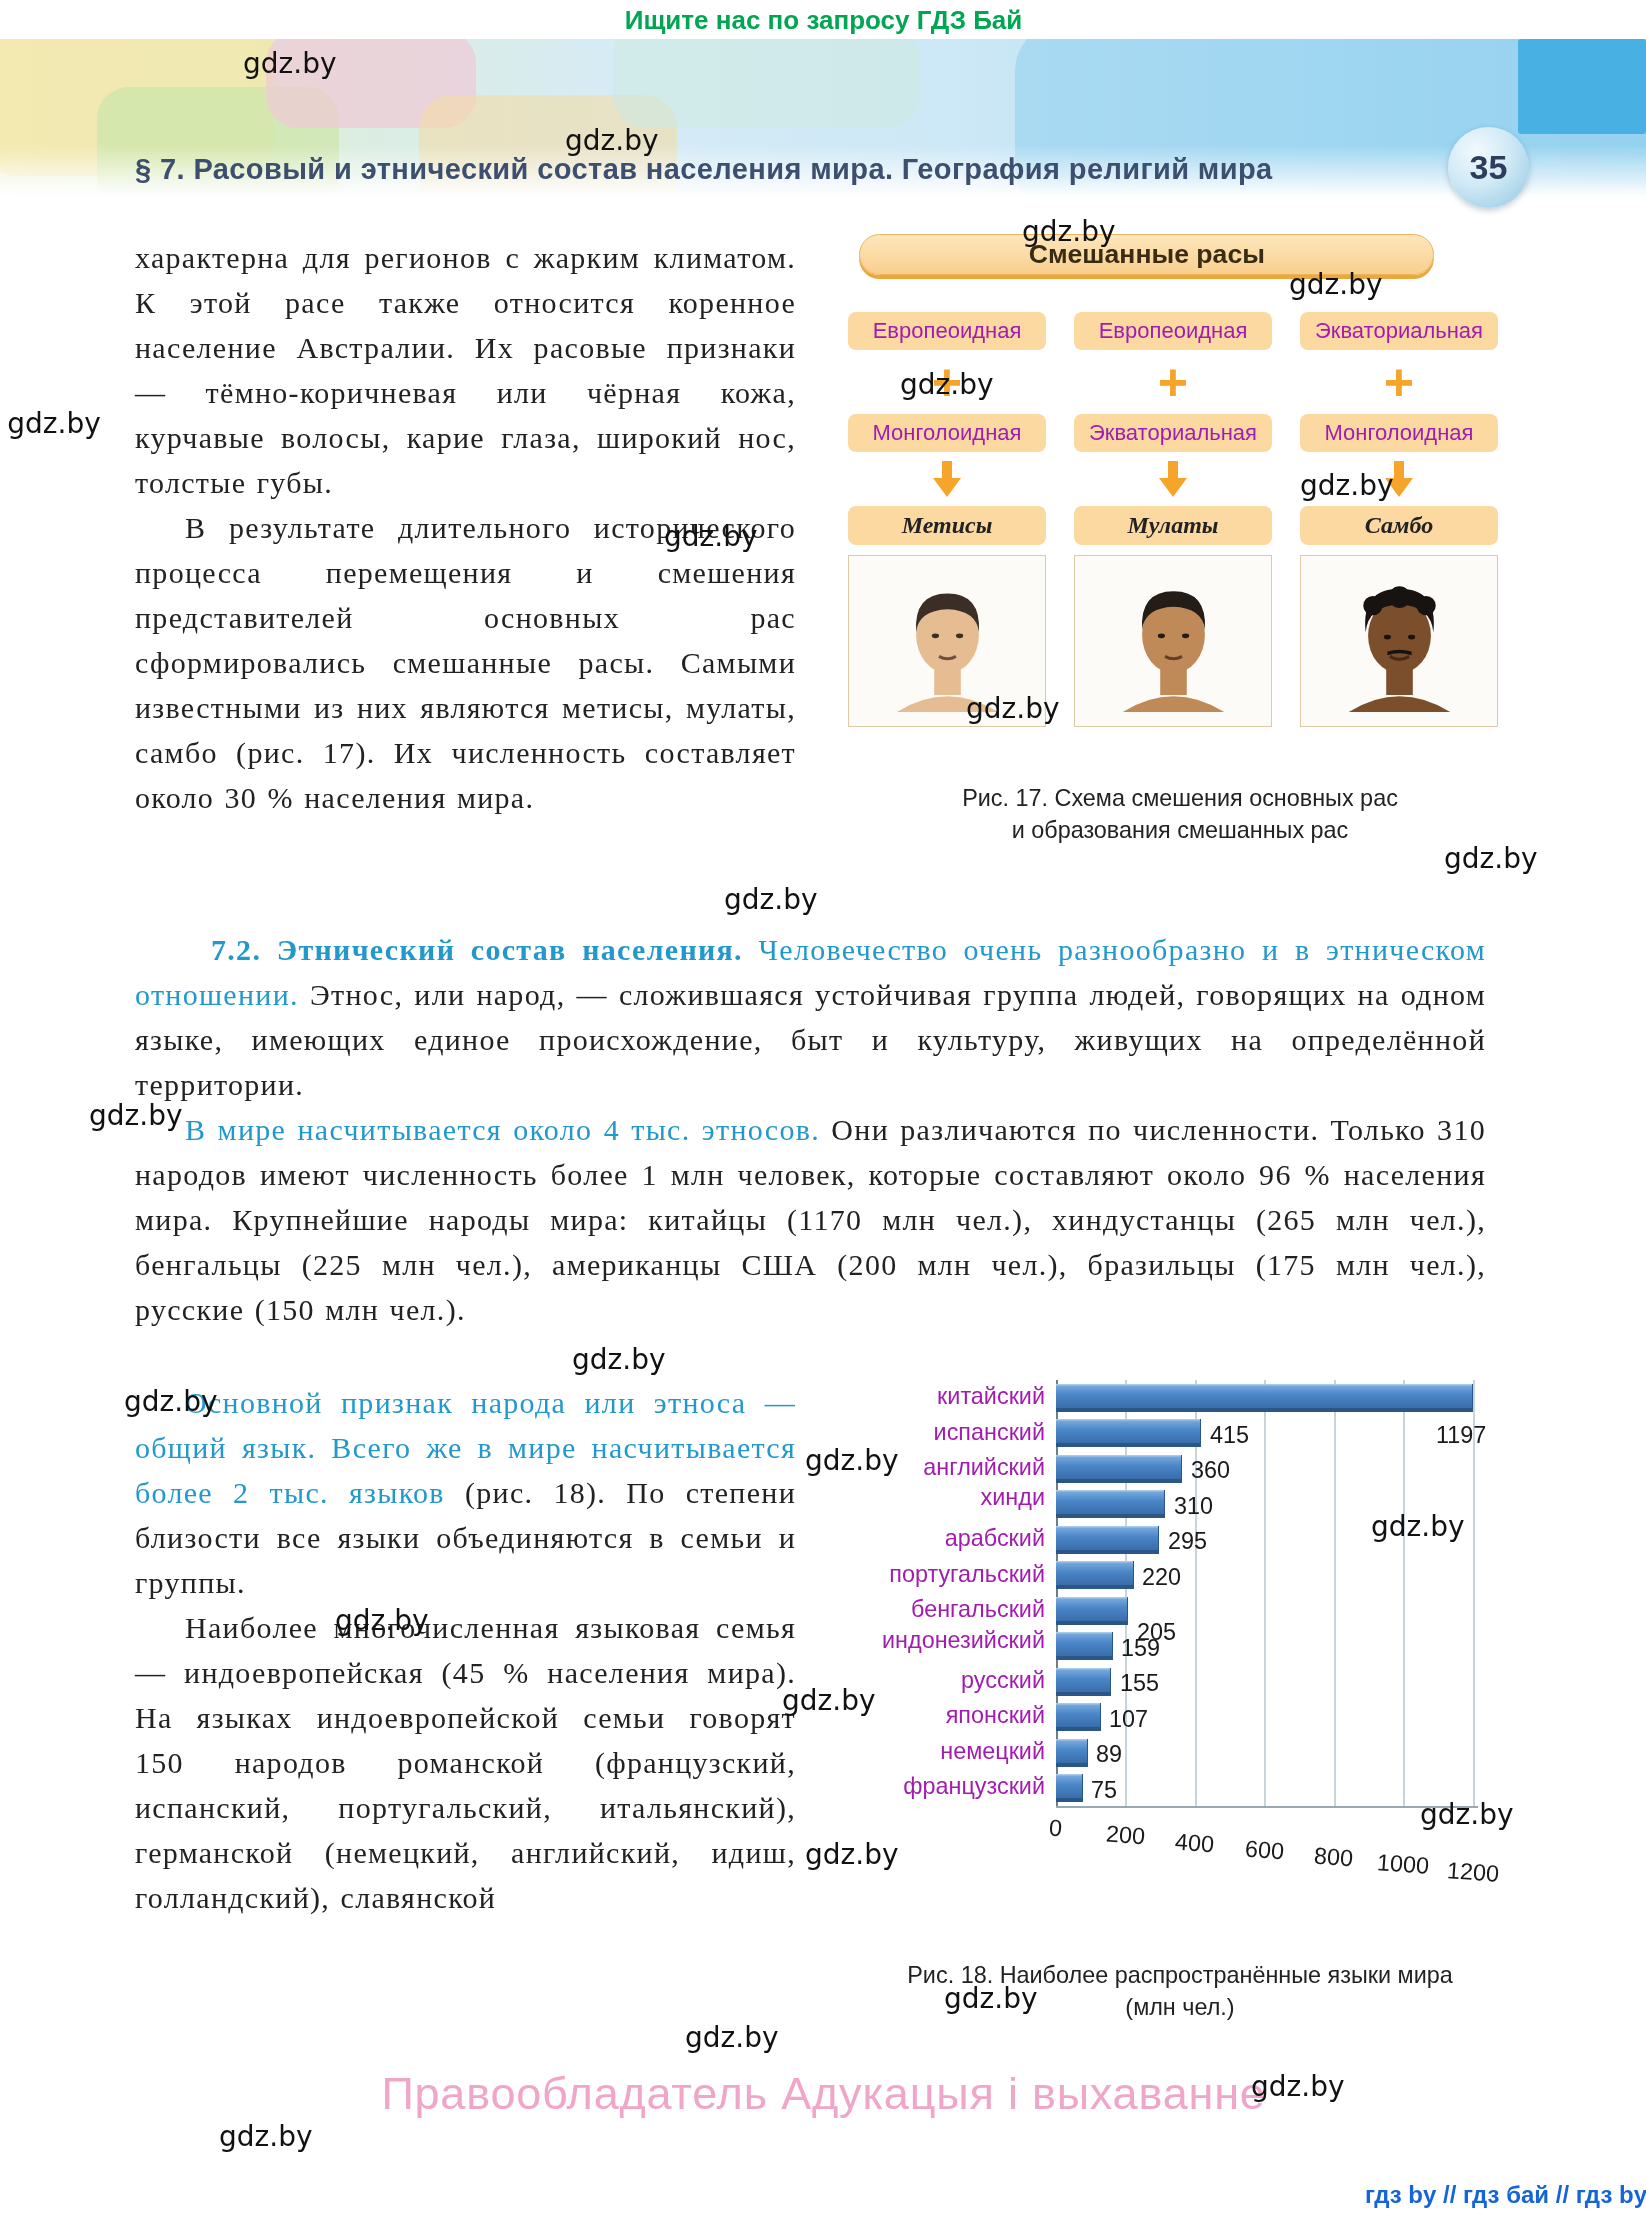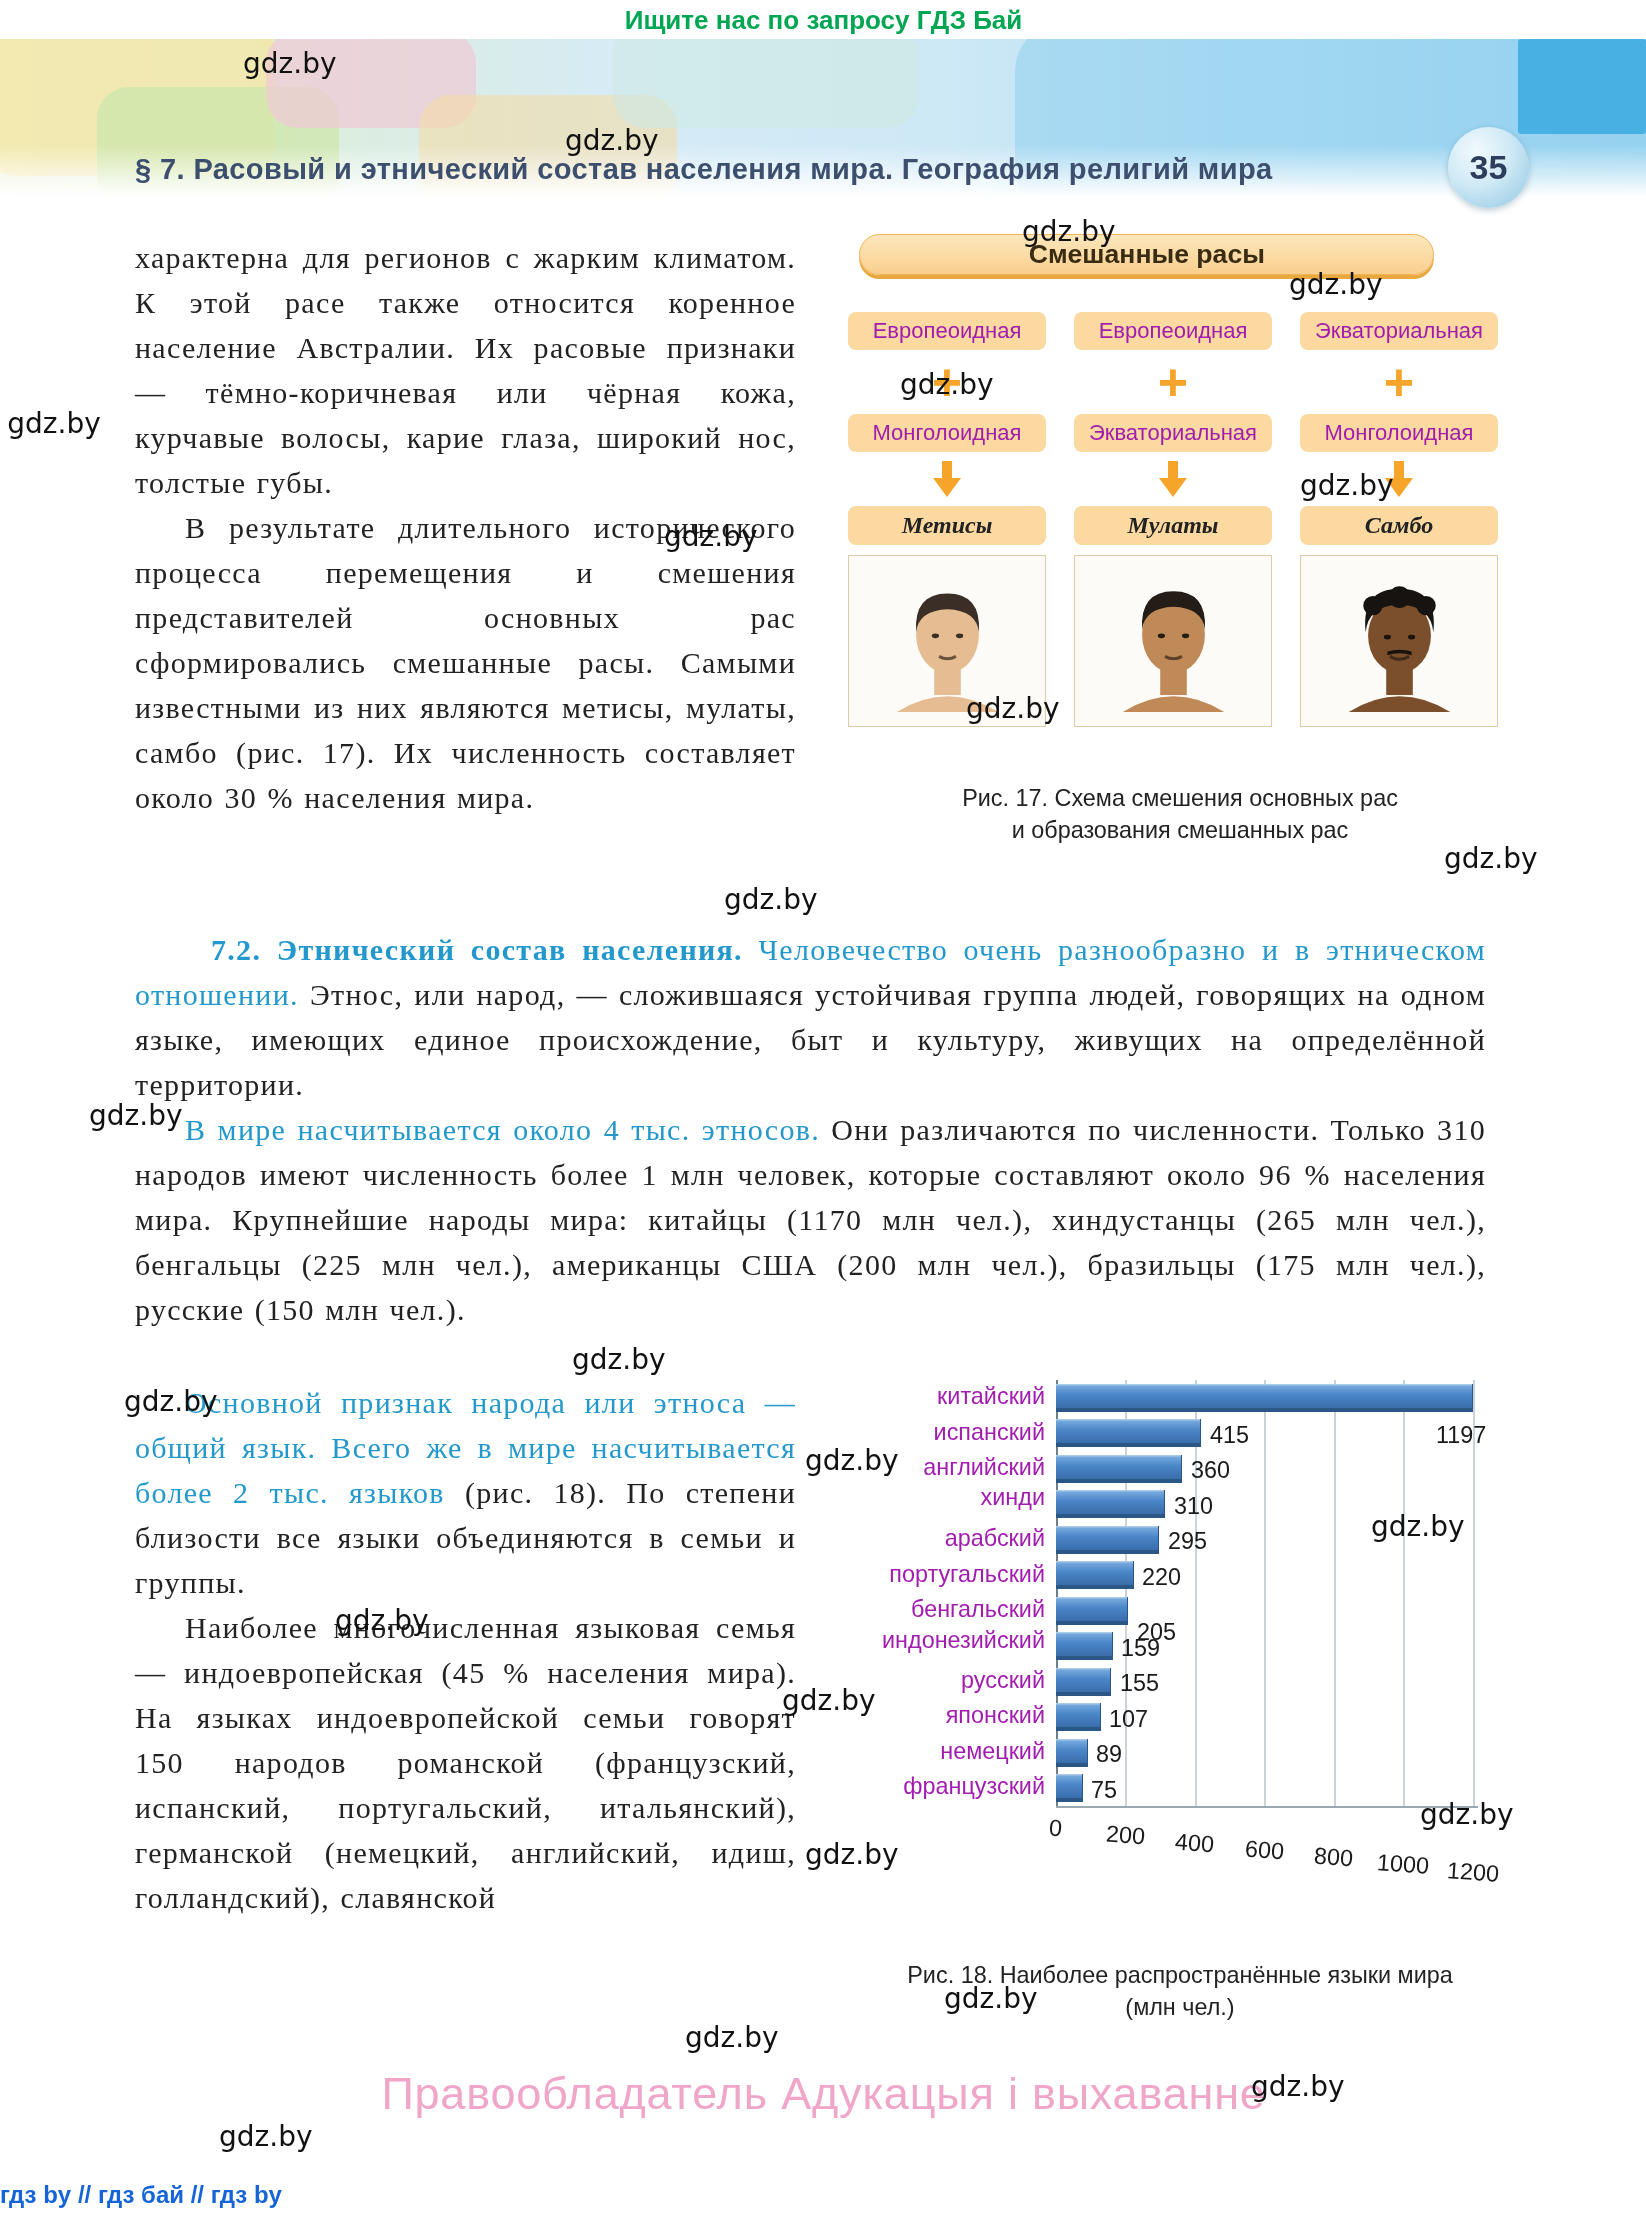--- a/index.html
+++ b/index.html
@@ -106,21 +106,21 @@
   }
   .val-label  { position:absolute; font-size:23.4px; color:#1a1a1a; }
   .ticklabel  { position:absolute; font-size:23.4px; color:#1a1a1a; transform:rotate(4deg); }
   
   .pink-footer {
     position:absolute; top:2068px; left:0; width:100%; text-align:center;
     font-family:"Liberation Sans", sans-serif; font-size:45px; letter-spacing:0.8px;
     color:var(--pink,#f0a6c8);
   }
   .bottom-links {
-    position:absolute; top:2181px; left:0; width:100%; text-align:left;
+    position:absolute; top:2181px; left:0; width:100%; text-align:right;
     font-family:"Liberation Sans", sans-serif; font-size:24px; font-weight:600;
     color:var(--linkblue,#1565d8);
   }
   .wm { position:absolute; font-family:"DejaVu Sans", sans-serif; font-size:28px;
         color:#111; z-index:50; white-space:nowrap; }
 </style>
 </head>
 <body>
 
 <div class="top-note">Ищите нас по запросу ГДЗ Бай</div>

